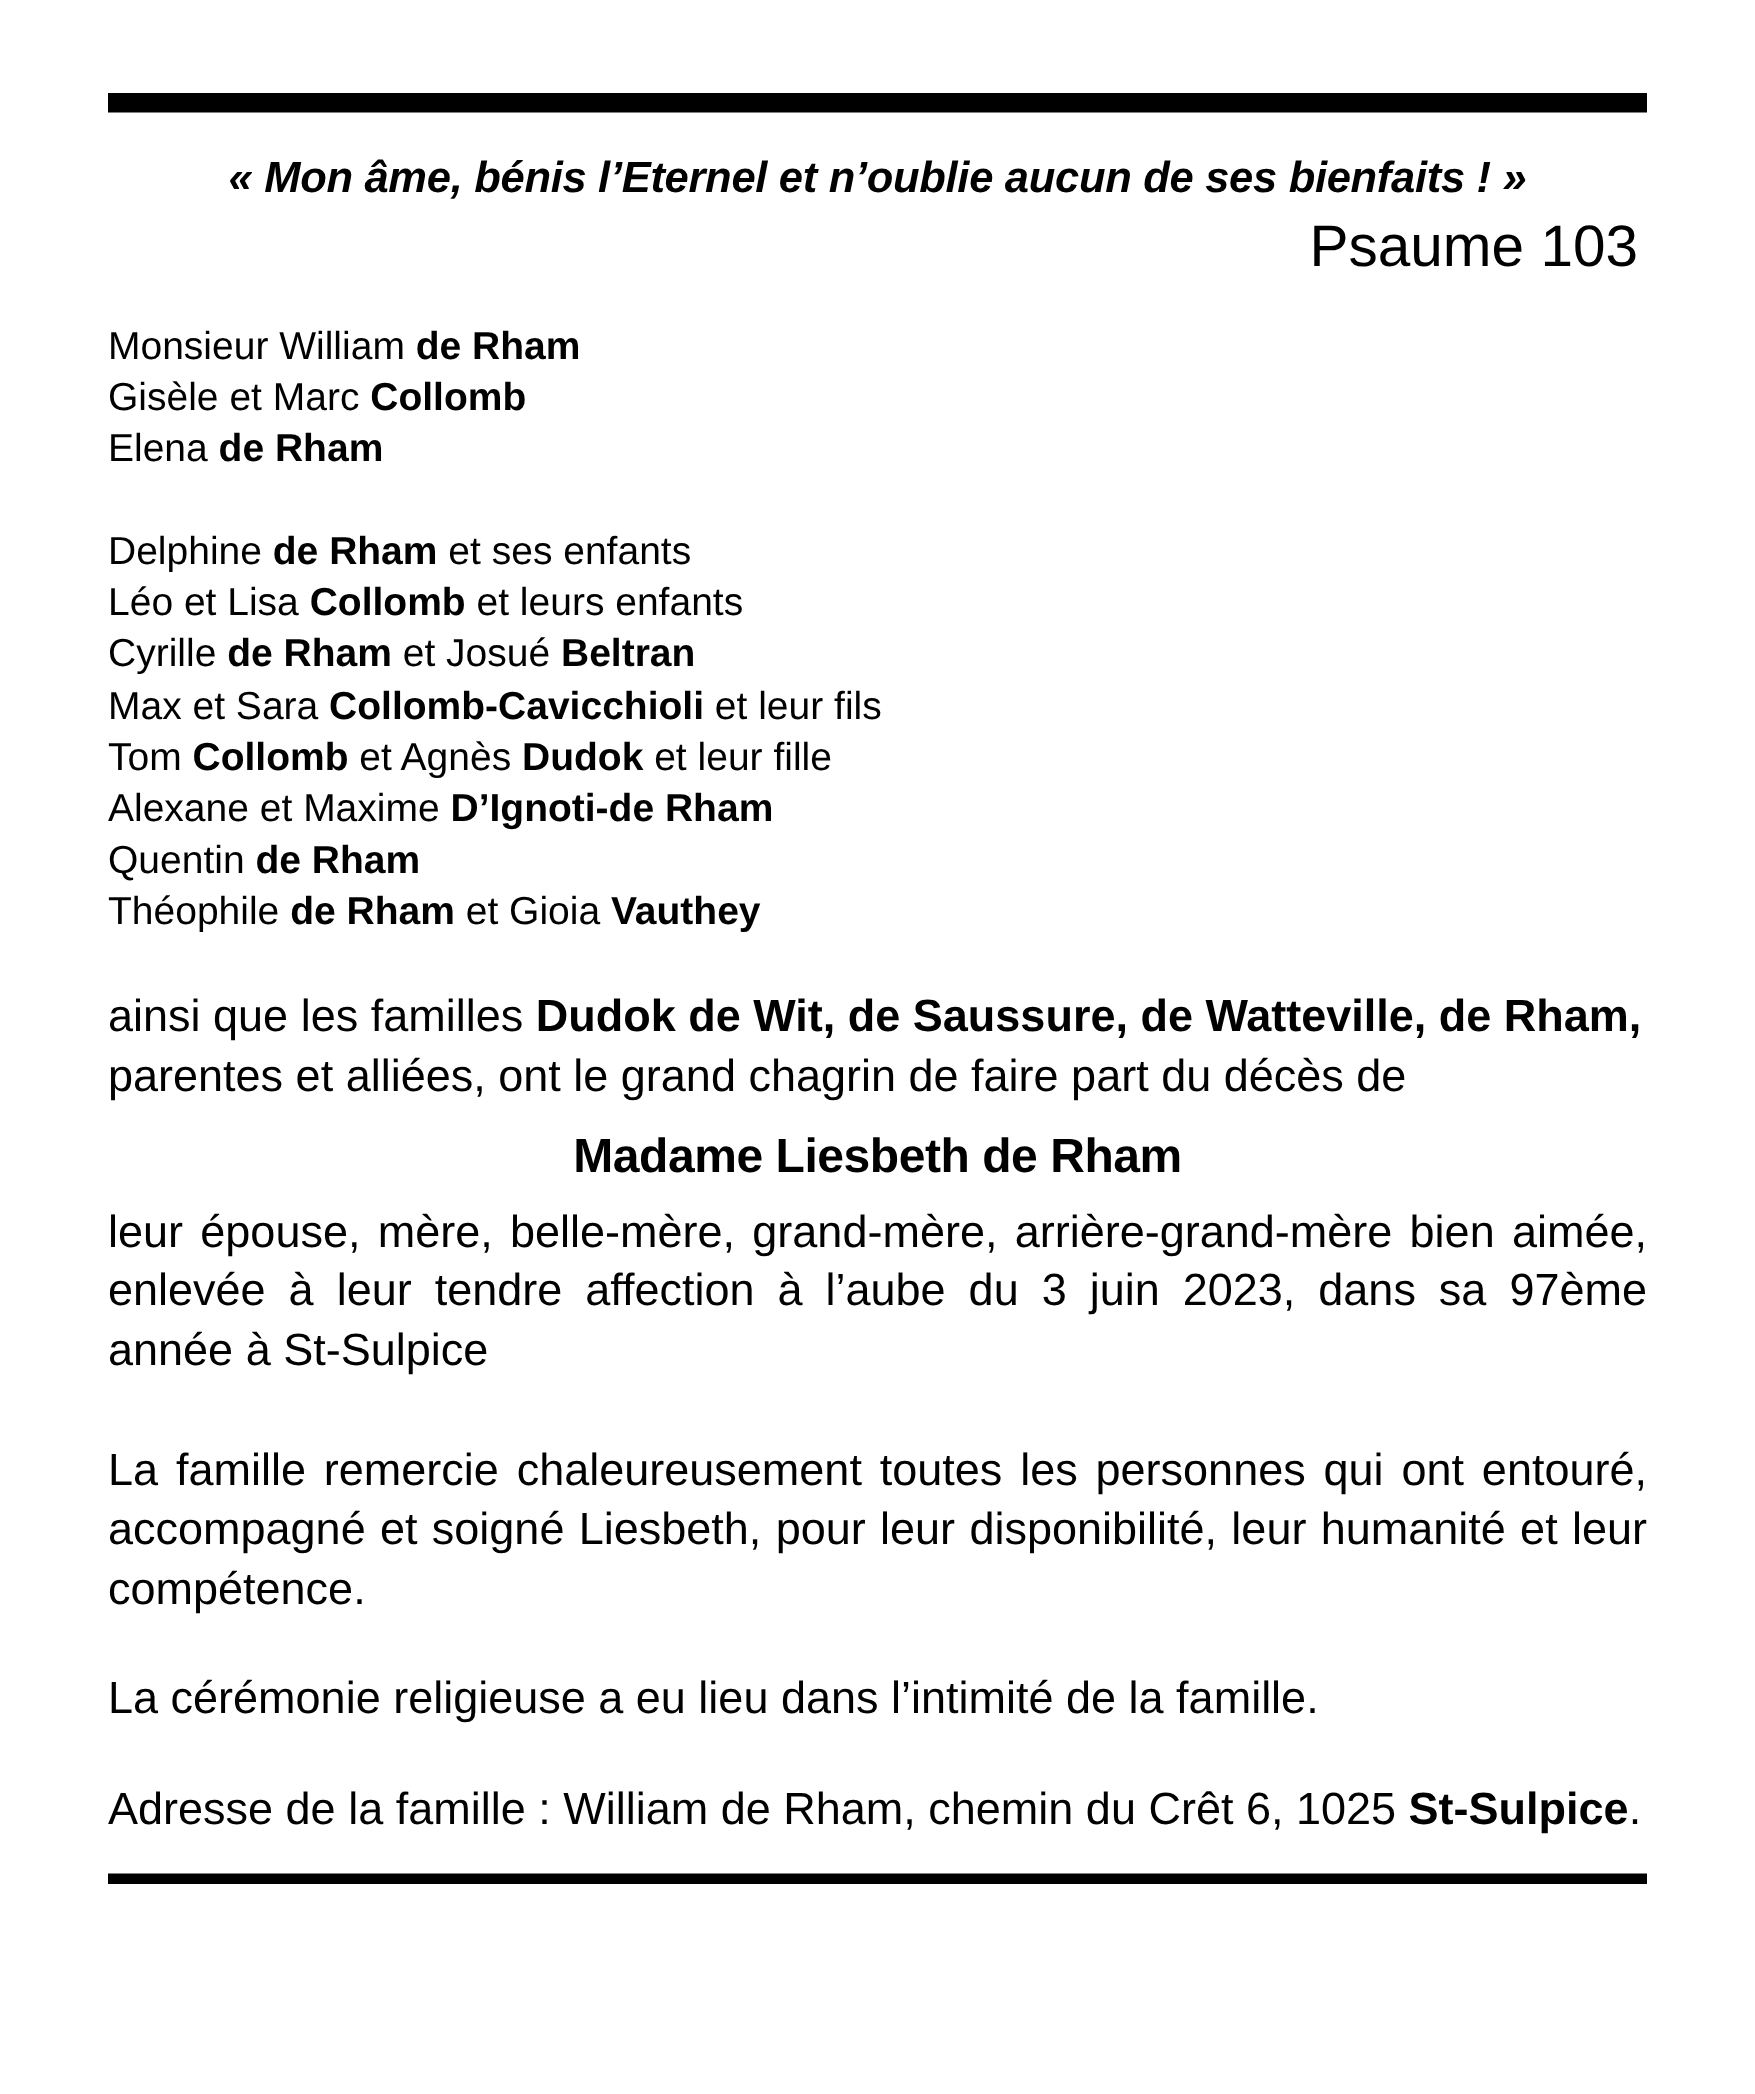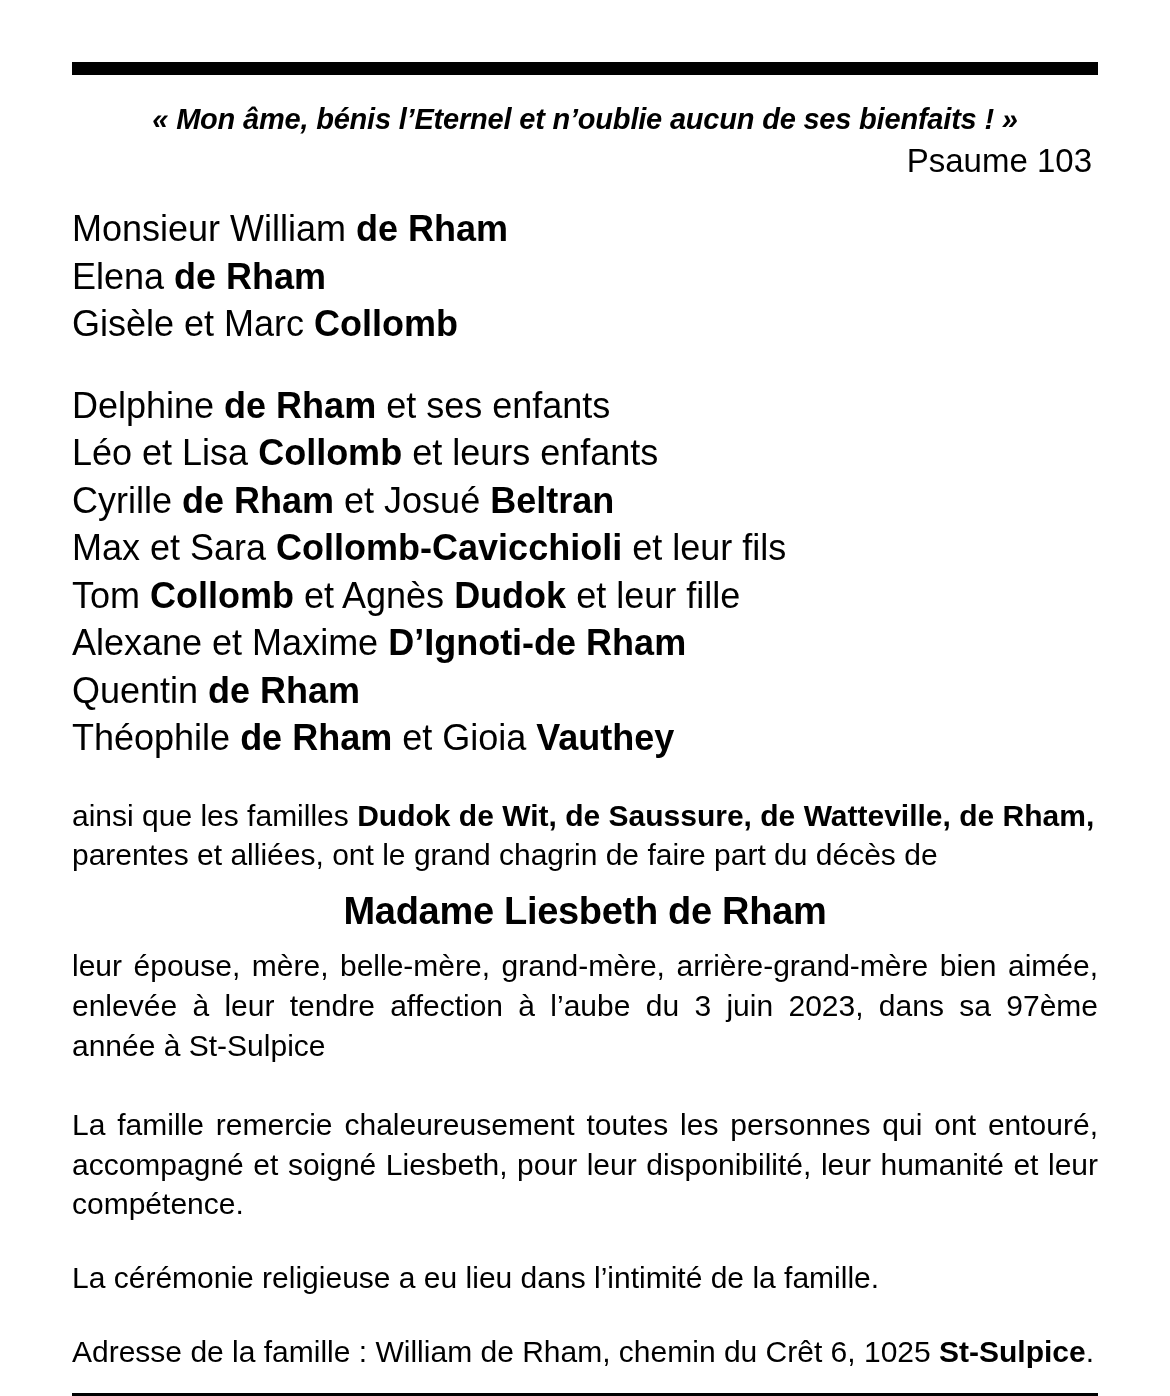--- a/index.html
+++ b/index.html
@@ -34,47 +34,47 @@
     text-align: center;
     font-style: italic;
     font-weight: bold;
     font-size: 29px;
     line-height: 1.28;
     letter-spacing: -0.2px;
     padding: 0 4px;
   }
   .verse-source {
     text-align: right;
-    font-size: 33px;
+    font-size: 39px;
     line-height: 1.3;
     margin-top: 2px;
     padding-right: 6px;
   }
   .block {
-    font-size: 36px;
+    font-size: 26px;
     line-height: 1.32;
   }
   .line {
     white-space: nowrap;
   }
   b {
     font-weight: bold;
   }
   .paragraph {
     font-size: 30px;
     line-height: 1.32;
     text-align: justify;
   }
   .paragraph.nojustify {
     text-align: left;
   }
   .deceased-name {
     text-align: center;
     font-weight: bold;
-    font-size: 38px;
+    font-size: 32px;
     line-height: 1.2;
     margin: 14px 0 12px 0;
     letter-spacing: -0.3px;
   }
   .spacer-sm { height: 22px; }
   .spacer-md { height: 34px; }
   .spacer-lg { height: 40px; }
 </style>
 </head>
 <body>
@@ -83,22 +83,22 @@
 
   <div class="rule-top"></div>
 
   <div class="verse">« Mon âme, bénis l’Eternel et n’oublie aucun de ses bienfaits ! »</div>
   <div class="verse-source">Psaume 103</div>
 
   <div class="spacer-sm"></div>
 
   <div class="block">
     <div class="line"><span>Monsieur William </span><b>de Rham</b><span></span></div>
+    <div class="line"><span>Gisèle et Marc </span><b>Collomb</b><span></span></div>
     <div class="line"><span>Elena </span><b>de Rham</b><span></span></div>
-    <div class="line"><span>Gisèle et Marc </span><b>Collomb</b><span></span></div>
   </div>
 
   <div class="spacer-md"></div>
 
   <div class="block">
     <div class="line"><span>Delphine </span><b>de Rham</b><span> et ses enfants</span></div>
     <div class="line"><span>Léo et Lisa </span><b>Collomb</b><span> et leurs enfants</span></div>
     <div class="line"><span>Cyrille </span><b>de Rham</b><span> et Josué </span><b>Beltran</b><span></span></div>
     <div class="line"><span>Max et Sara </span><b>Collomb-Cavicchioli</b><span> et leur fils</span></div>
     <div class="line"><span>Tom </span><b>Collomb</b><span> et Agnès </span><b>Dudok</b><span> et leur fille</span></div>

